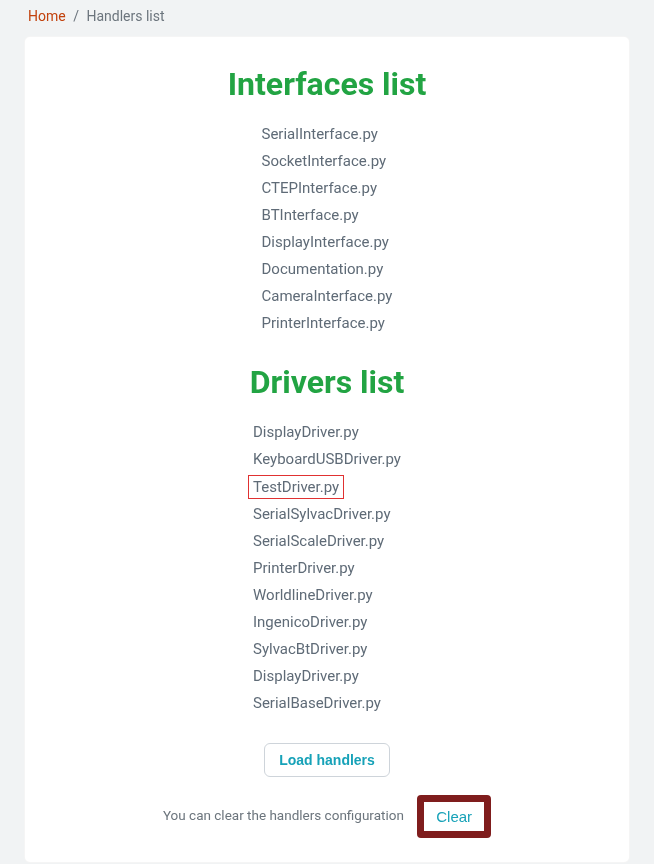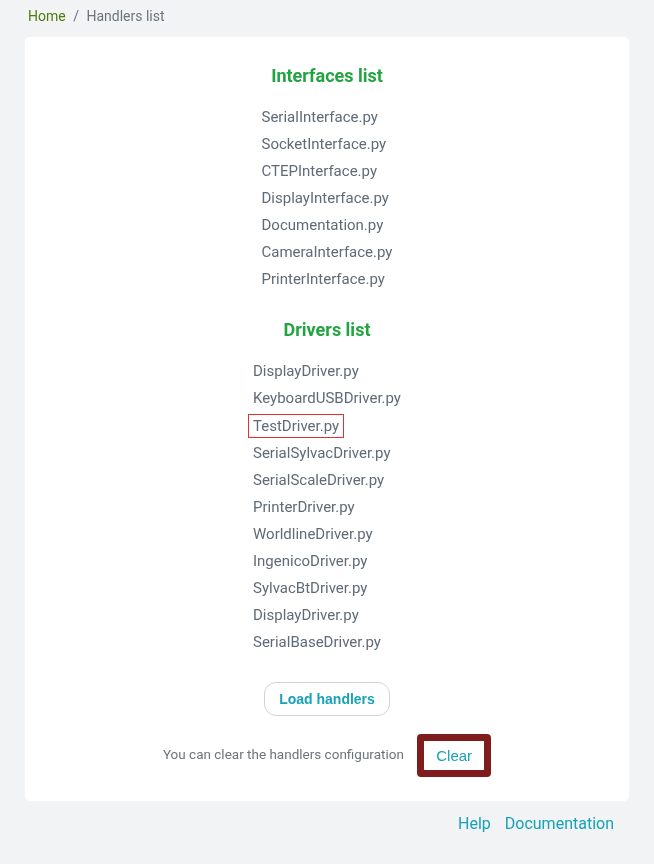--- a/index.html
+++ b/index.html
@@ -10,39 +10,39 @@
     height: 864px;
     overflow: hidden;
     color: #495057;
   }
   .breadcrumb {
     padding: 8px 28px 12px 28px;
     font-size: 14px;
     color: #6c757d;
   }
   .breadcrumb a {
-    color: #4d7c0f;
+    color: #c2410c;
     text-decoration: none;
   }
   .breadcrumb .sep {
     color: #6c757d;
     margin: 0 4px;
   }
   .card {
     background: #fff;
     margin: 0 24px;
     border-radius: 6px;
     padding: 28px 20px 24px 20px;
     border: 1px solid rgba(0,0,0,0.04);
   }
   h3.section-title {
     text-align: center;
     color: #22a443;
     font-weight: 700;
-    font-size: 18px;
+    font-size: 32px;
     margin-bottom: 18px;
   }
   h3.section-title.drivers {
     margin-top: 26px;
     margin-bottom: 18px;
   }
   .file-list {
     width: max-content;
     margin: 0 auto;
   }
@@ -67,21 +67,21 @@
     margin-top: 26px;
   }
   .btn {
     display: inline-block;
     border: 1px solid #ced4da;
     background: #fff;
     color: #17a2b8;
     font-weight: 700;
     font-size: 14px;
     padding: 8px 14px;
-    border-radius: 12px;
+    border-radius: 6px;
     cursor: pointer;
   }
   .clear-row {
     text-align: center;
     margin-top: 18px;
     font-size: 13.5px;
     color: #6c757d;
   }
   .clear-row .btn-clear {
     display: inline-block;
@@ -116,20 +116,21 @@
   <span>Handlers list</span>
 </div>
 
 <div class="card">
 
   <h3 class="section-title">Interfaces list</h3>
   <div class="file-list" id="interfaces-list">
       <div class="file-item">SerialInterface.py</div>
       <div class="file-item">SocketInterface.py</div>
       <div class="file-item">CTEPInterface.py</div>
+      <div class="file-item">BTInterface.py</div>
       <div class="file-item">DisplayInterface.py</div>
       <div class="file-item">Documentation.py</div>
       <div class="file-item">CameraInterface.py</div>
       <div class="file-item">PrinterInterface.py</div>
     </div>
 
   <h3 class="section-title drivers">Drivers list</h3>
   <div class="file-list" id="drivers-list">
       <div class="file-item">DisplayDriver.py</div>
       <div class="file-item">KeyboardUSBDriver.py</div>

